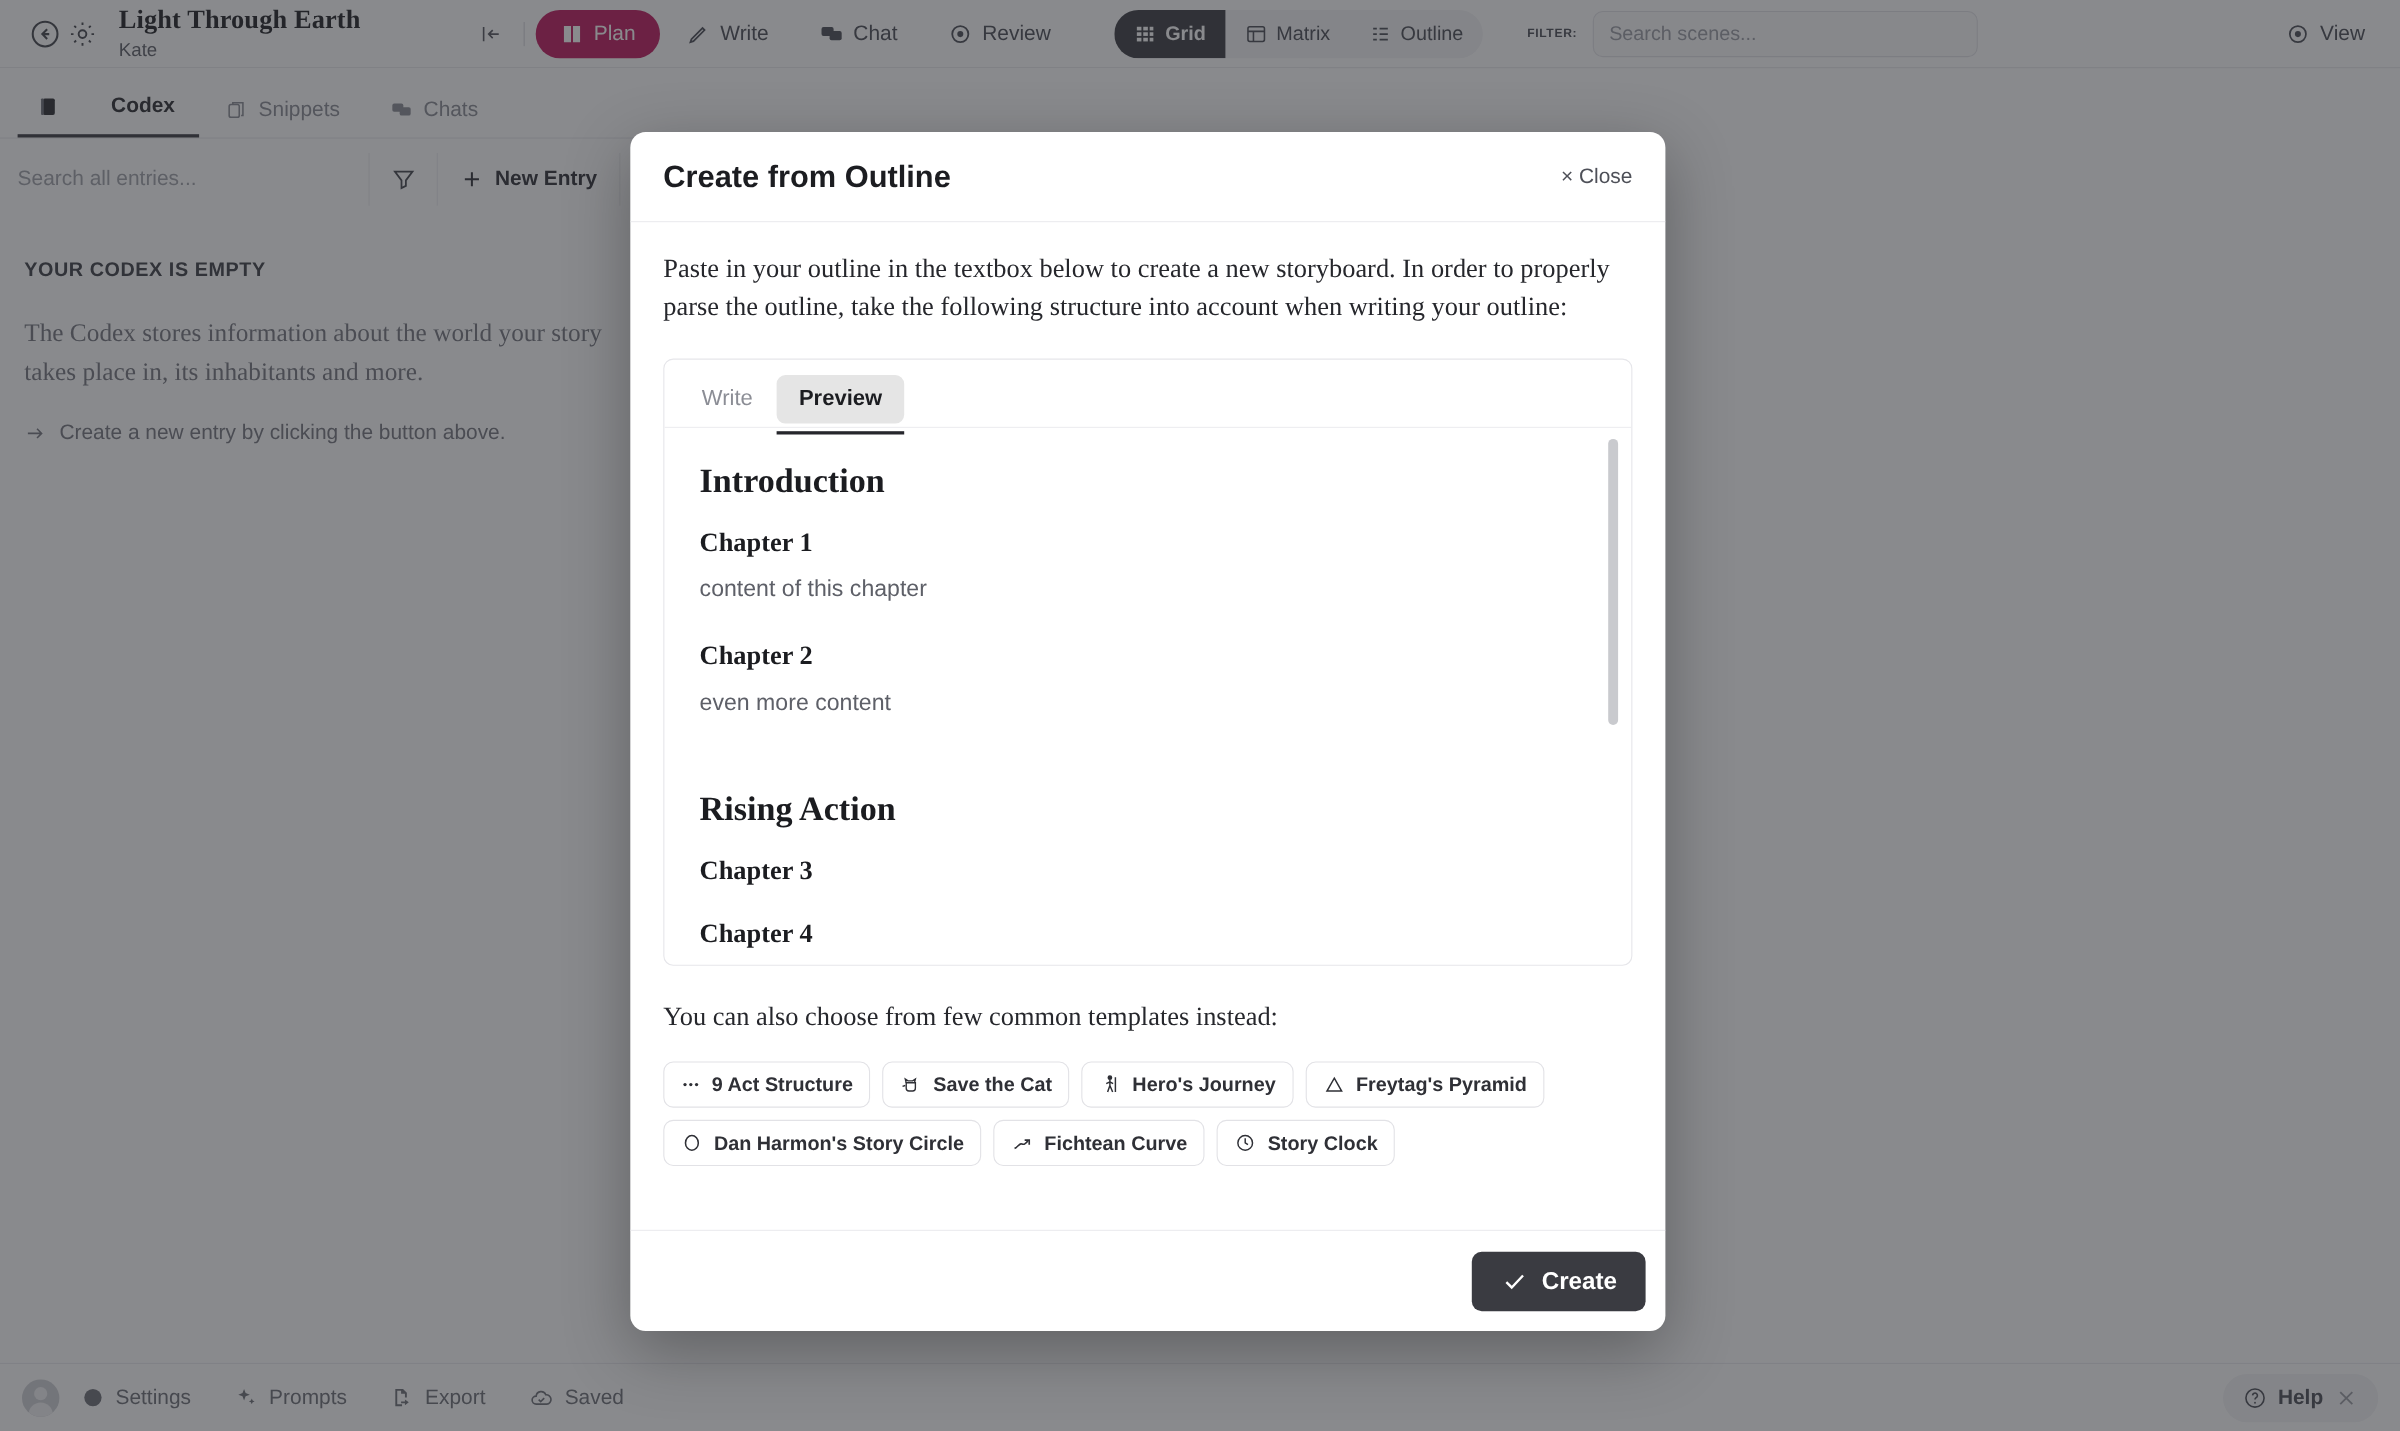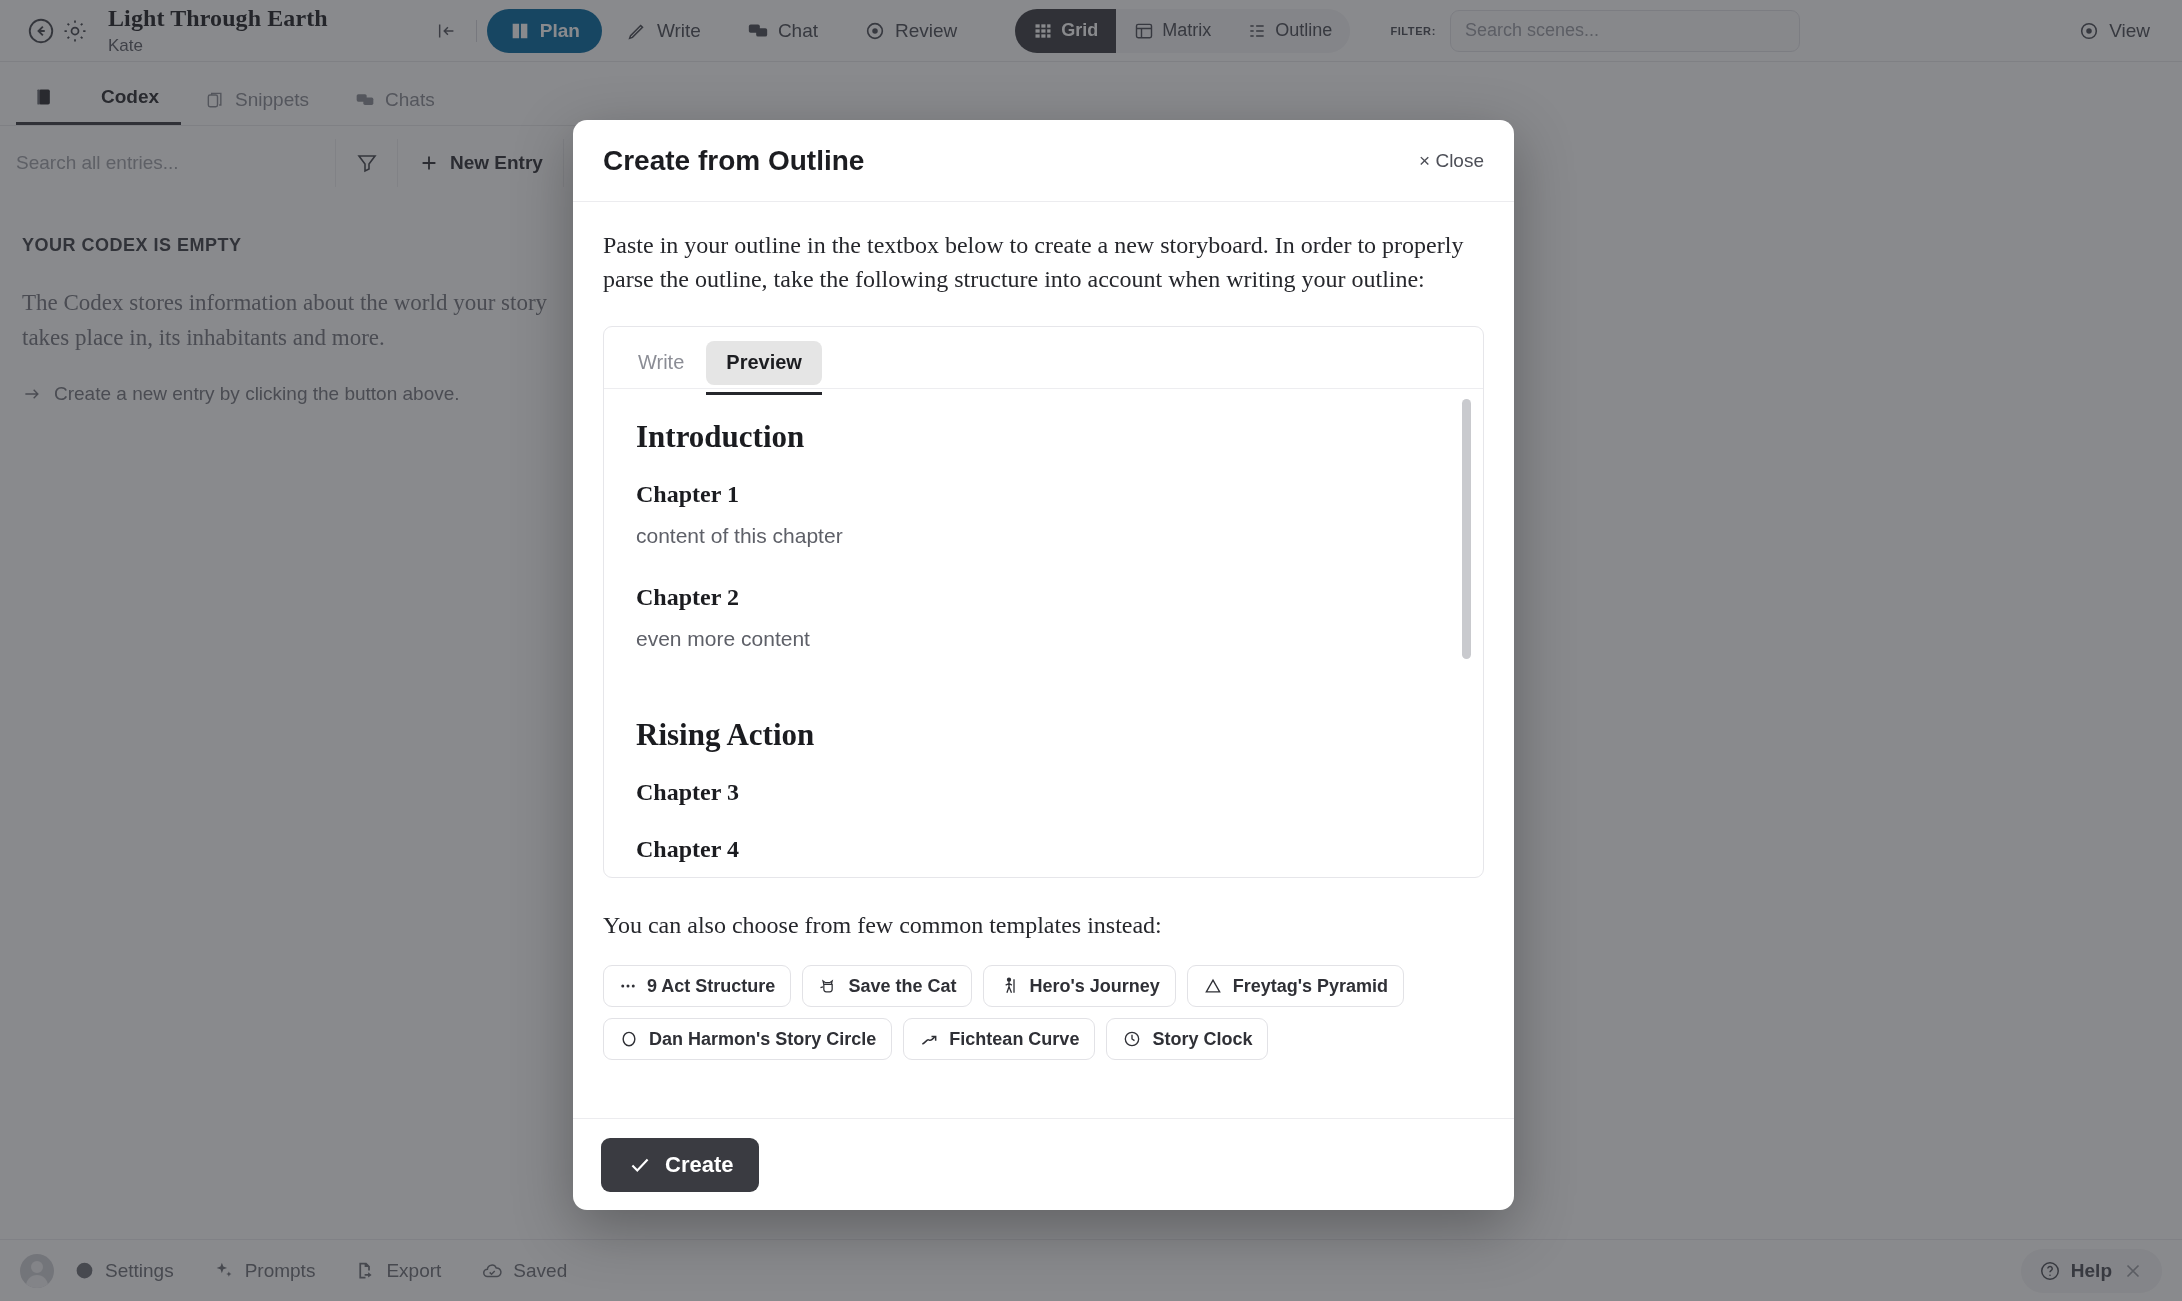--- a/index.html
+++ b/index.html
@@ -41,21 +41,21 @@
 
   .topbar-center { display: flex; align-items: center; gap: 2px; margin-left: 100px; }
   .collapse-ic { color: #54565e; padding: 0 8px; font-size: 19px; }
   .vdiv { width: 1px; height: 22px; background: #d7d8dd; margin: 0 8px; }
   .mode-btn {
     display: flex; align-items: center; gap: 9px;
     height: 44px; padding: 0 22px; border-radius: 22px;
     font-size: 19px; color: #4a4c54; font-weight: 400;
     white-space: nowrap;
   }
-  .mode-btn.active { background: #0369a1; color: #ffffff; font-weight: 700; }
+  .mode-btn.active { background: #be185d; color: #ffffff; font-weight: 400; }
 
   .seg-group {
     display: flex; align-items: center;
     margin-left: 36px;
     background: #f3f3f5; border-radius: 22px; padding: 0;
     overflow: hidden; height: 44px;
   }
   .seg {
     display: flex; align-items: center; gap: 8px;
     height: 44px; padding: 0 18px;
@@ -253,22 +253,22 @@
   .chip {
     display: flex; align-items: center; gap: 10px;
     height: 42px; padding: 0 15px;
     border: 1px solid #e2e2e6; border-radius: 9px;
     background: #fff;
     font-size: 18px; font-weight: 600; color: #2f3036;
     white-space: nowrap;
   }
   .modal-foot {
     height: 92px; flex: none;
-    display: flex; align-items: center; justify-content: flex-start;
-    padding: 0 28px;
+    display: flex; align-items: center; justify-content: flex-end;
+    padding: 0 18px;
     border-top: 1px solid #ececef;
   }
   .create-btn {
     display: flex; align-items: center; gap: 12px;
     height: 54px; padding: 0 26px; border-radius: 9px;
     background: #3a3b41; color: #fff;
     font-size: 22px; font-weight: 600;
   }
   svg { display: block; }
 </style>

